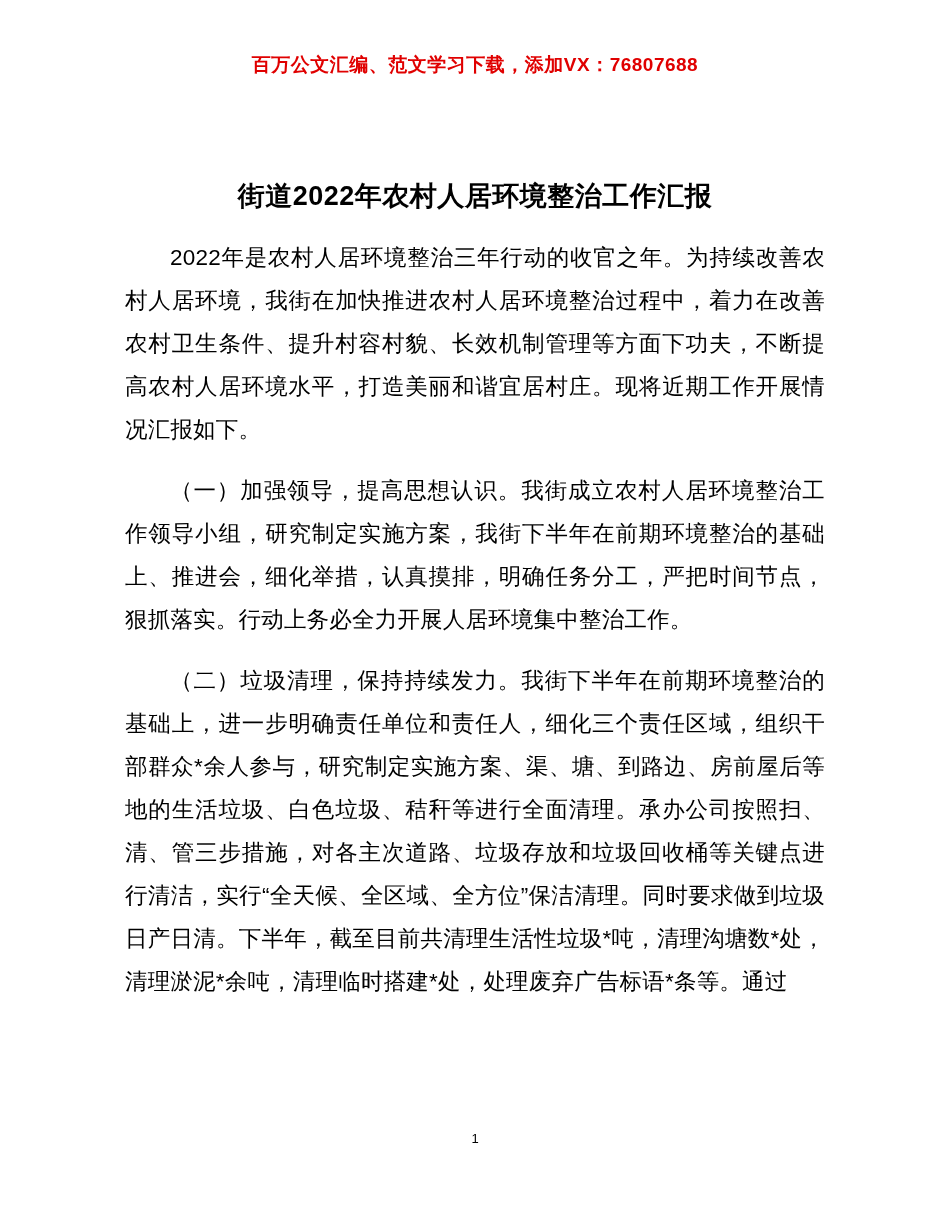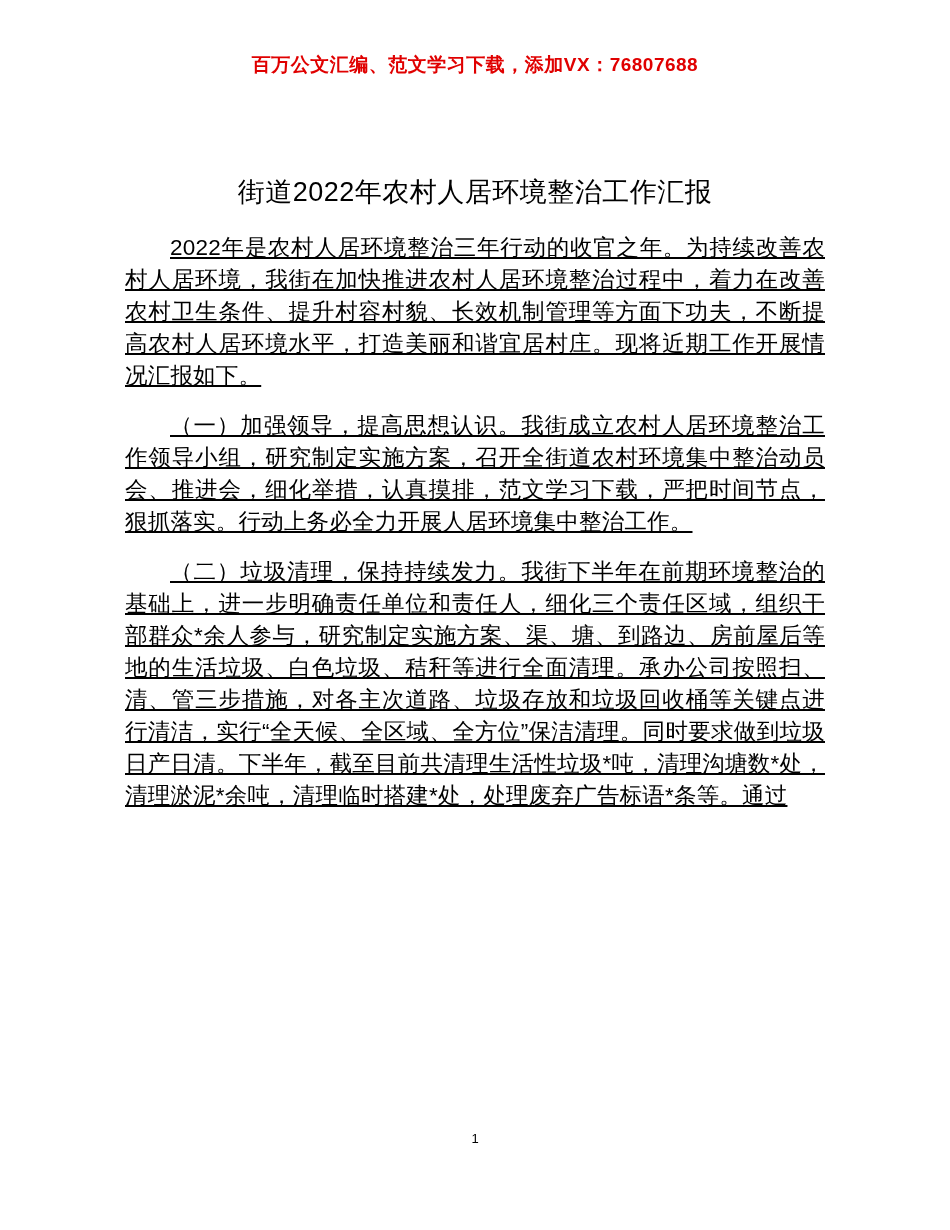--- a/index.html
+++ b/index.html
@@ -13,52 +13,51 @@
     position: relative;
     font-family: "Liberation Sans", "DejaVu Sans", sans-serif;
     color: #000000;
     overflow: hidden;
   }
   .page {
     position: relative;
     width: 950px;
     height: 1182px;
     box-sizing: border-box;
-    padding: 16px 125px;
+    padding: 8px 125px;
   }
   .watermark {
     position: absolute;
     top: 52px;
     left: 0;
     width: 950px;
     text-align: center;
     color: #e00000;
     font-size: 19px;
     font-weight: 700;
     letter-spacing: 0.5px;
     font-family: "Liberation Sans", "DejaVu Sans", sans-serif;
   }
   .doc-title {
-    margin: 0;
+    margin: 12px;
     padding-top: 158px;
     text-align: center;
     font-size: 27px;
-    font-weight: 400;
+    font-weight: 700;
     letter-spacing: 0.5px;
     line-height: 1.35;
     font-family: "Liberation Sans", "DejaVu Sans", sans-serif;
   }
   .body-text {
     font-size: 22.5px;
-    line-height: 32px;
+    line-height: 43px;
     text-align: justify;
     text-justify: inter-ideograph;
     letter-spacing: 0.2px;
     margin: 0;
-    text-decoration: underline;
   }
   .para {
     margin-top: 18px;
     text-indent: 2em;
   }
   .para.first {
     margin-top: 22px;
   }
   .page-number {
     position: absolute;
@@ -74,17 +73,17 @@
 </head>
 <body>
 
 <div class="page">
 
   <div class="watermark">百万公文汇编、范文学习下载，添加VX：76807688</div>
 
   <h1 class="doc-title">街道2022年农村人居环境整治工作汇报</h1>
 
   <p class="body-text para first">2022年是农村人居环境整治三年行动的收官之年。为持续改善农村人居环境，我街在加快推进农村人居环境整治过程中，着力在改善农村卫生条件、提升村容村貌、长效机制管理等方面下功夫，不断提高农村人居环境水平，打造美丽和谐宜居村庄。现将近期工作开展情况汇报如下。</p>
-  <p class="body-text para">（一）加强领导，提高思想认识。我街成立农村人居环境整治工作领导小组，研究制定实施方案，召开全街道农村环境集中整治动员会、推进会，细化举措，认真摸排，范文学习下载，严把时间节点，狠抓落实。行动上务必全力开展人居环境集中整治工作。</p>
+  <p class="body-text para">（一）加强领导，提高思想认识。我街成立农村人居环境整治工作领导小组，研究制定实施方案，我街下半年在前期环境整治的基础上、推进会，细化举措，认真摸排，明确任务分工，严把时间节点，狠抓落实。行动上务必全力开展人居环境集中整治工作。</p>
   <p class="body-text para">（二）垃圾清理，保持持续发力。我街下半年在前期环境整治的基础上，进一步明确责任单位和责任人，细化三个责任区域，组织干部群众*余人参与，研究制定实施方案、渠、塘、到路边、房前屋后等地的生活垃圾、白色垃圾、秸秆等进行全面清理。承办公司按照扫、清、管三步措施，对各主次道路、垃圾存放和垃圾回收桶等关键点进行清洁，实行“全天候、全区域、全方位”保洁清理。同时要求做到垃圾日产日清。下半年，截至目前共清理生活性垃圾*吨，清理沟塘数*处，清理淤泥*余吨，清理临时搭建*处，处理废弃广告标语*条等。通过</p>
 
   <div class="page-number">1</div>
 </div>
 
 </body></html>

